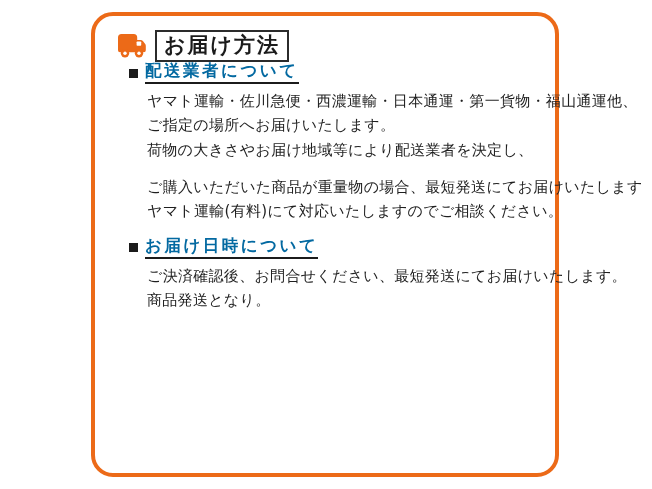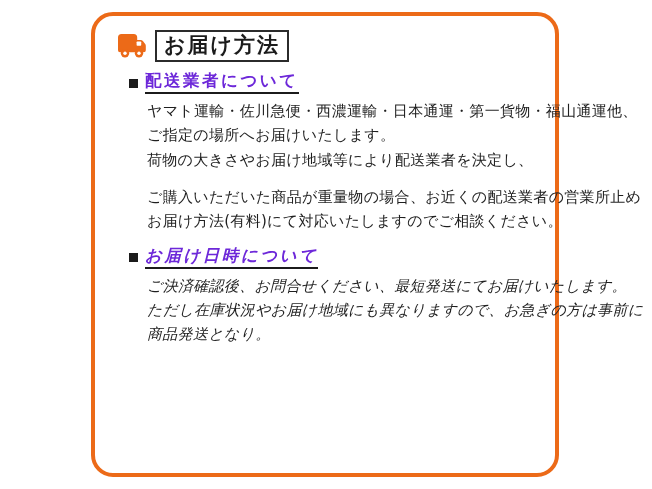--- a/index.html
+++ b/index.html
@@ -38,21 +38,20 @@
     right: 0;
     bottom: 0;
     padding: 14px 20px 10px 22px;
     box-sizing: border-box;
   }
   
   .header {
     display: flex;
     align-items: center;
     gap: 8px;
-    margin-bottom: 10px;
   }
   .truck-icon {
     width: 30px;
     height: 26px;
     flex: 0 0 auto;
     display: block;
   }
   .title-box {
     border: 2px solid #2b2b2b;
     padding: 2px 7px 3px 7px;
@@ -65,39 +64,38 @@
     letter-spacing: 2px;
     line-height: 1.1;
     white-space: nowrap;
   }
   
   .section {
     margin-bottom: 13px;
   }
   .section:last-child {
     margin-bottom: 16px;
-    font-style: italic;
   }
   .sec-head {
     display: flex;
     align-items: center;
     gap: 7px;
     margin-bottom: 5px;
     padding-left: 12px;
   }
   .sq {
     width: 9px;
     height: 9px;
     background: #1b1b1b;
     flex: 0 0 auto;
   }
   .sec-title {
     font-size: 16.5px;
     font-weight: bold;
-    color: #6d28d9;
+    color: #0369a1;
     letter-spacing: 2.5px;
     border-bottom: 2px solid #1b1b1b;
     padding-bottom: 1px;
     line-height: 1.15;
     white-space: nowrap;
   }
   .body-lines {
     padding-left: 30px;
   }
   .line {
@@ -138,32 +136,31 @@
         </div>
         <div class="body-lines">
           <div class="line">ヤマト運輸・佐川急便・西濃運輸・日本通運・第一貨物・福山通運他、</div>
           <div class="line">ご指定の場所へお届けいたします。</div>
           <div class="line">荷物の大きさやお届け地域等により配送業者を決定し、</div>
         </div>
       </div>
 
       <div class="section">
         <div class="body-lines">
-          <div class="line">ご購入いただいた商品が重量物の場合、お近くの配送業者の営業所止め</div>
-          <div class="line">お届け方法(有料)にて対応いたしますのでご相談ください。</div>
+          <div class="line">ご購入いただいた商品が重量物の場合、最短発送にてお届けいたします</div>
+          <div class="line">ヤマト運輸(有料)にて対応いたしますのでご相談ください。</div>
         </div>
       </div>
 
       <div class="section">
         <div class="sec-head">
           <span class="sq"></span>
           <span class="sec-title">お届け日時について</span>
         </div>
         <div class="body-lines">
           <div class="line">ご決済確認後、お問合せください、最短発送にてお届けいたします。</div>
-          <div class="line">ただし在庫状況やお届け地域にも異なりますので、お急ぎの方は事前に</div>
           <div class="line">商品発送となり。</div>
         </div>
       </div>
 
     </div>
   </div>
 </div>
 
 </body></html>

